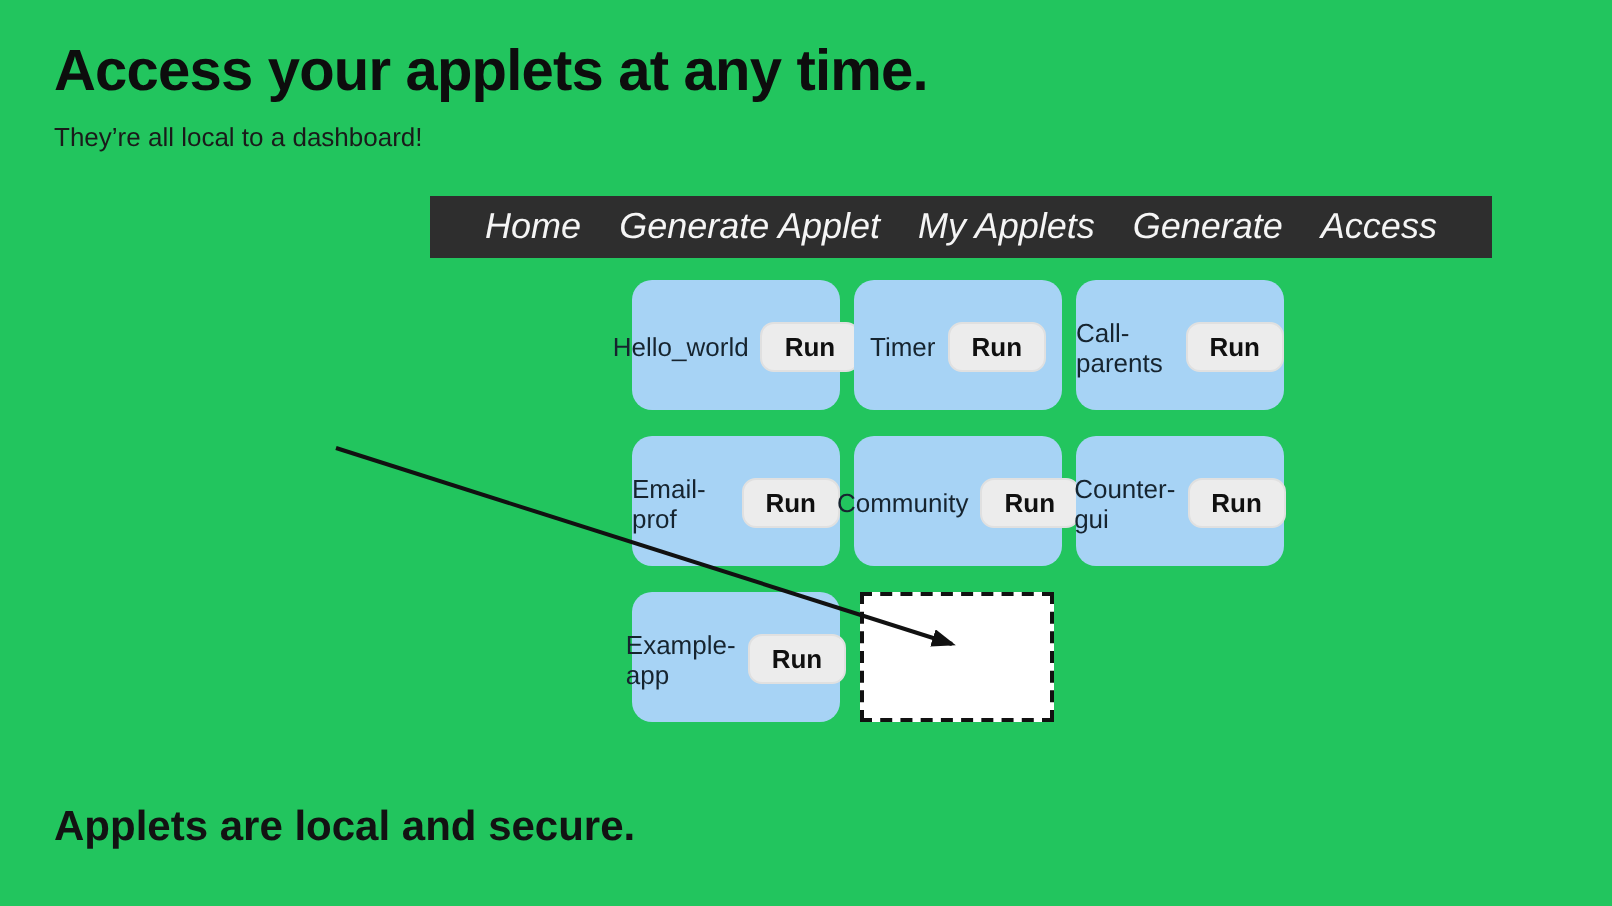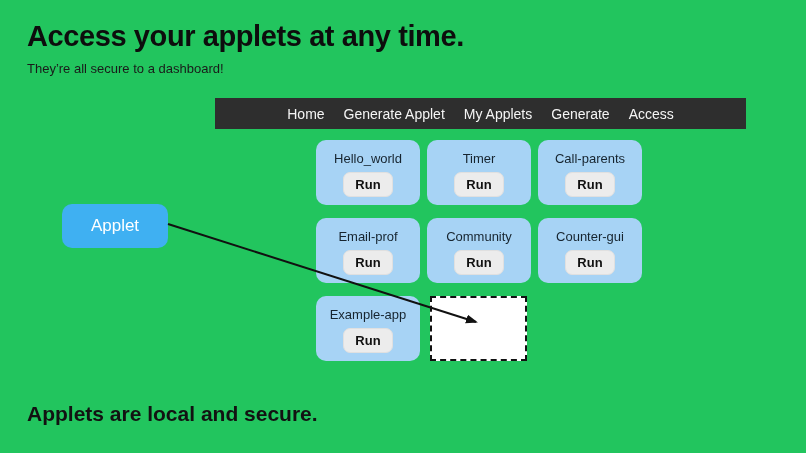--- a/index.html
+++ b/index.html
@@ -41,41 +41,41 @@
     width: 531px;
     height: 31px;
     background: var(--navbar-bg, #2e2e2e);
     display: flex;
     align-items: center;
     justify-content: center;
     gap: 19px;
   }
   .nav-item {
     color: var(--navbar-text, #f5f5f5);
-    font-size: 14px;
+    font-size: 18px;
     text-decoration: none;
     cursor: pointer;
     white-space: nowrap;
+    font-style: italic;
   }
   .applet-grid {
     position: absolute;
     left: 316px;
     top: 140px;
     display: grid;
     grid-template-columns: repeat(3, 104px);
     grid-auto-rows: 65px;
     column-gap: 7px;
     row-gap: 13px;
   }
   .card {
     box-sizing: border-box;
     background: var(--card-bg, #a7d3f5);
     border-radius: 10px;
     display: flex;
-    flex-direction: column;
     align-items: center;
     justify-content: center;
     gap: 6px;
     padding-top: 2px;
   }
   .card-title {
     font-size: 13px;
     color: #16242f;
   }
   .run-btn {
@@ -130,21 +130,21 @@
     color: #121212;
   }
 </style>
 </head>
 <body>
 
 <div id="stage">
 
   <h1 class="page-title">Access your applets at any time.</h1>
 
-  <p class="page-subtitle">They’re all secure to a dashboard!</p>
+  <p class="page-subtitle">They’re all local to a dashboard!</p>
 
   <nav class="navbar">
       <a class="nav-item">Home</a>
       <a class="nav-item">Generate Applet</a>
       <a class="nav-item">My Applets</a>
       <a class="nav-item">Generate</a>
       <a class="nav-item">Access</a>
     </nav>
 
   <section class="applet-grid">
@@ -172,21 +172,20 @@
     <div class="card-title">Counter-gui</div>
     <button class="run-btn">Run</button>
   </div>
       <div class="card">
     <div class="card-title">Example-app</div>
     <button class="run-btn">Run</button>
   </div>
       <div class="dashed-slot"></div>
   </section>
 
-  <div class="callout">Applet</div>
 
   <svg class="arrow-overlay" viewBox="0 0 806 453" xmlns="http://www.w3.org/2000/svg">
     <defs>
       <marker id="arrowhead" markerUnits="userSpaceOnUse" markerWidth="13" markerHeight="10" refX="10" refY="4.5" orient="auto">
         <path d="M0,0 L12,4.5 L0,9 Z" fill="#111111"></path>
       </marker>
     </defs>
     <line x1="168" y1="224" x2="476" y2="322" stroke="#111111" stroke-width="2" marker-end="url(#arrowhead)"></line>
   </svg>
 

